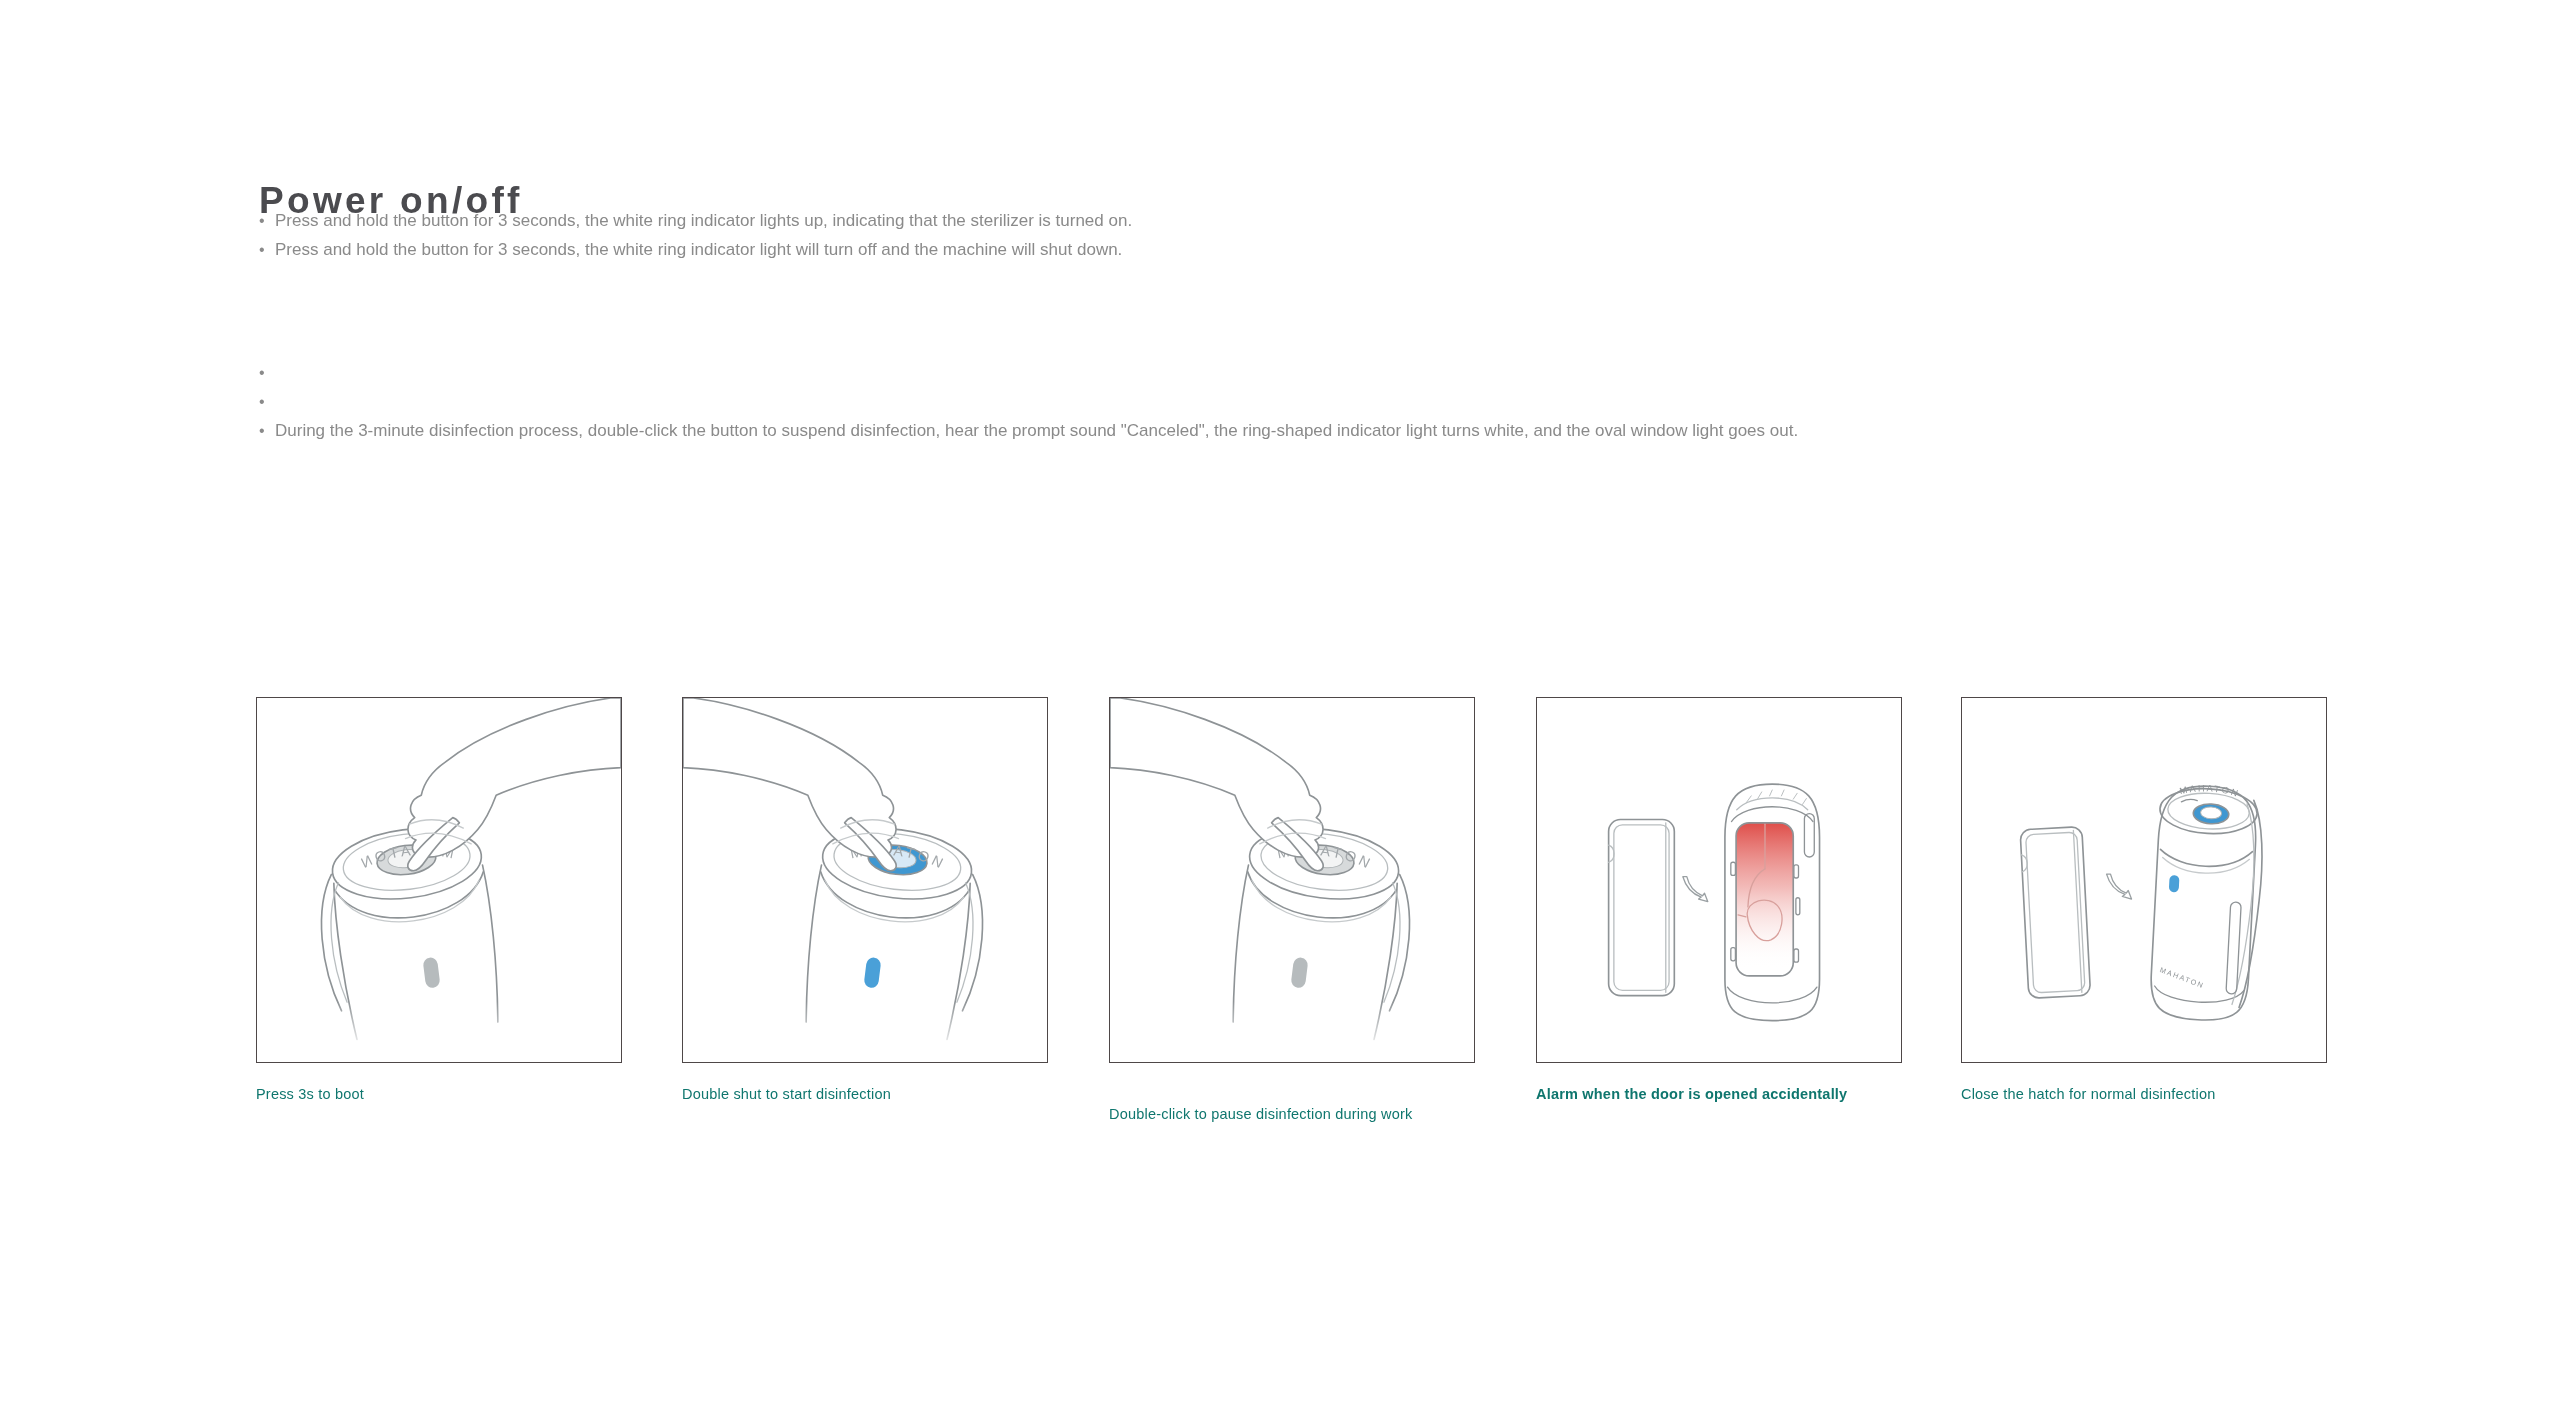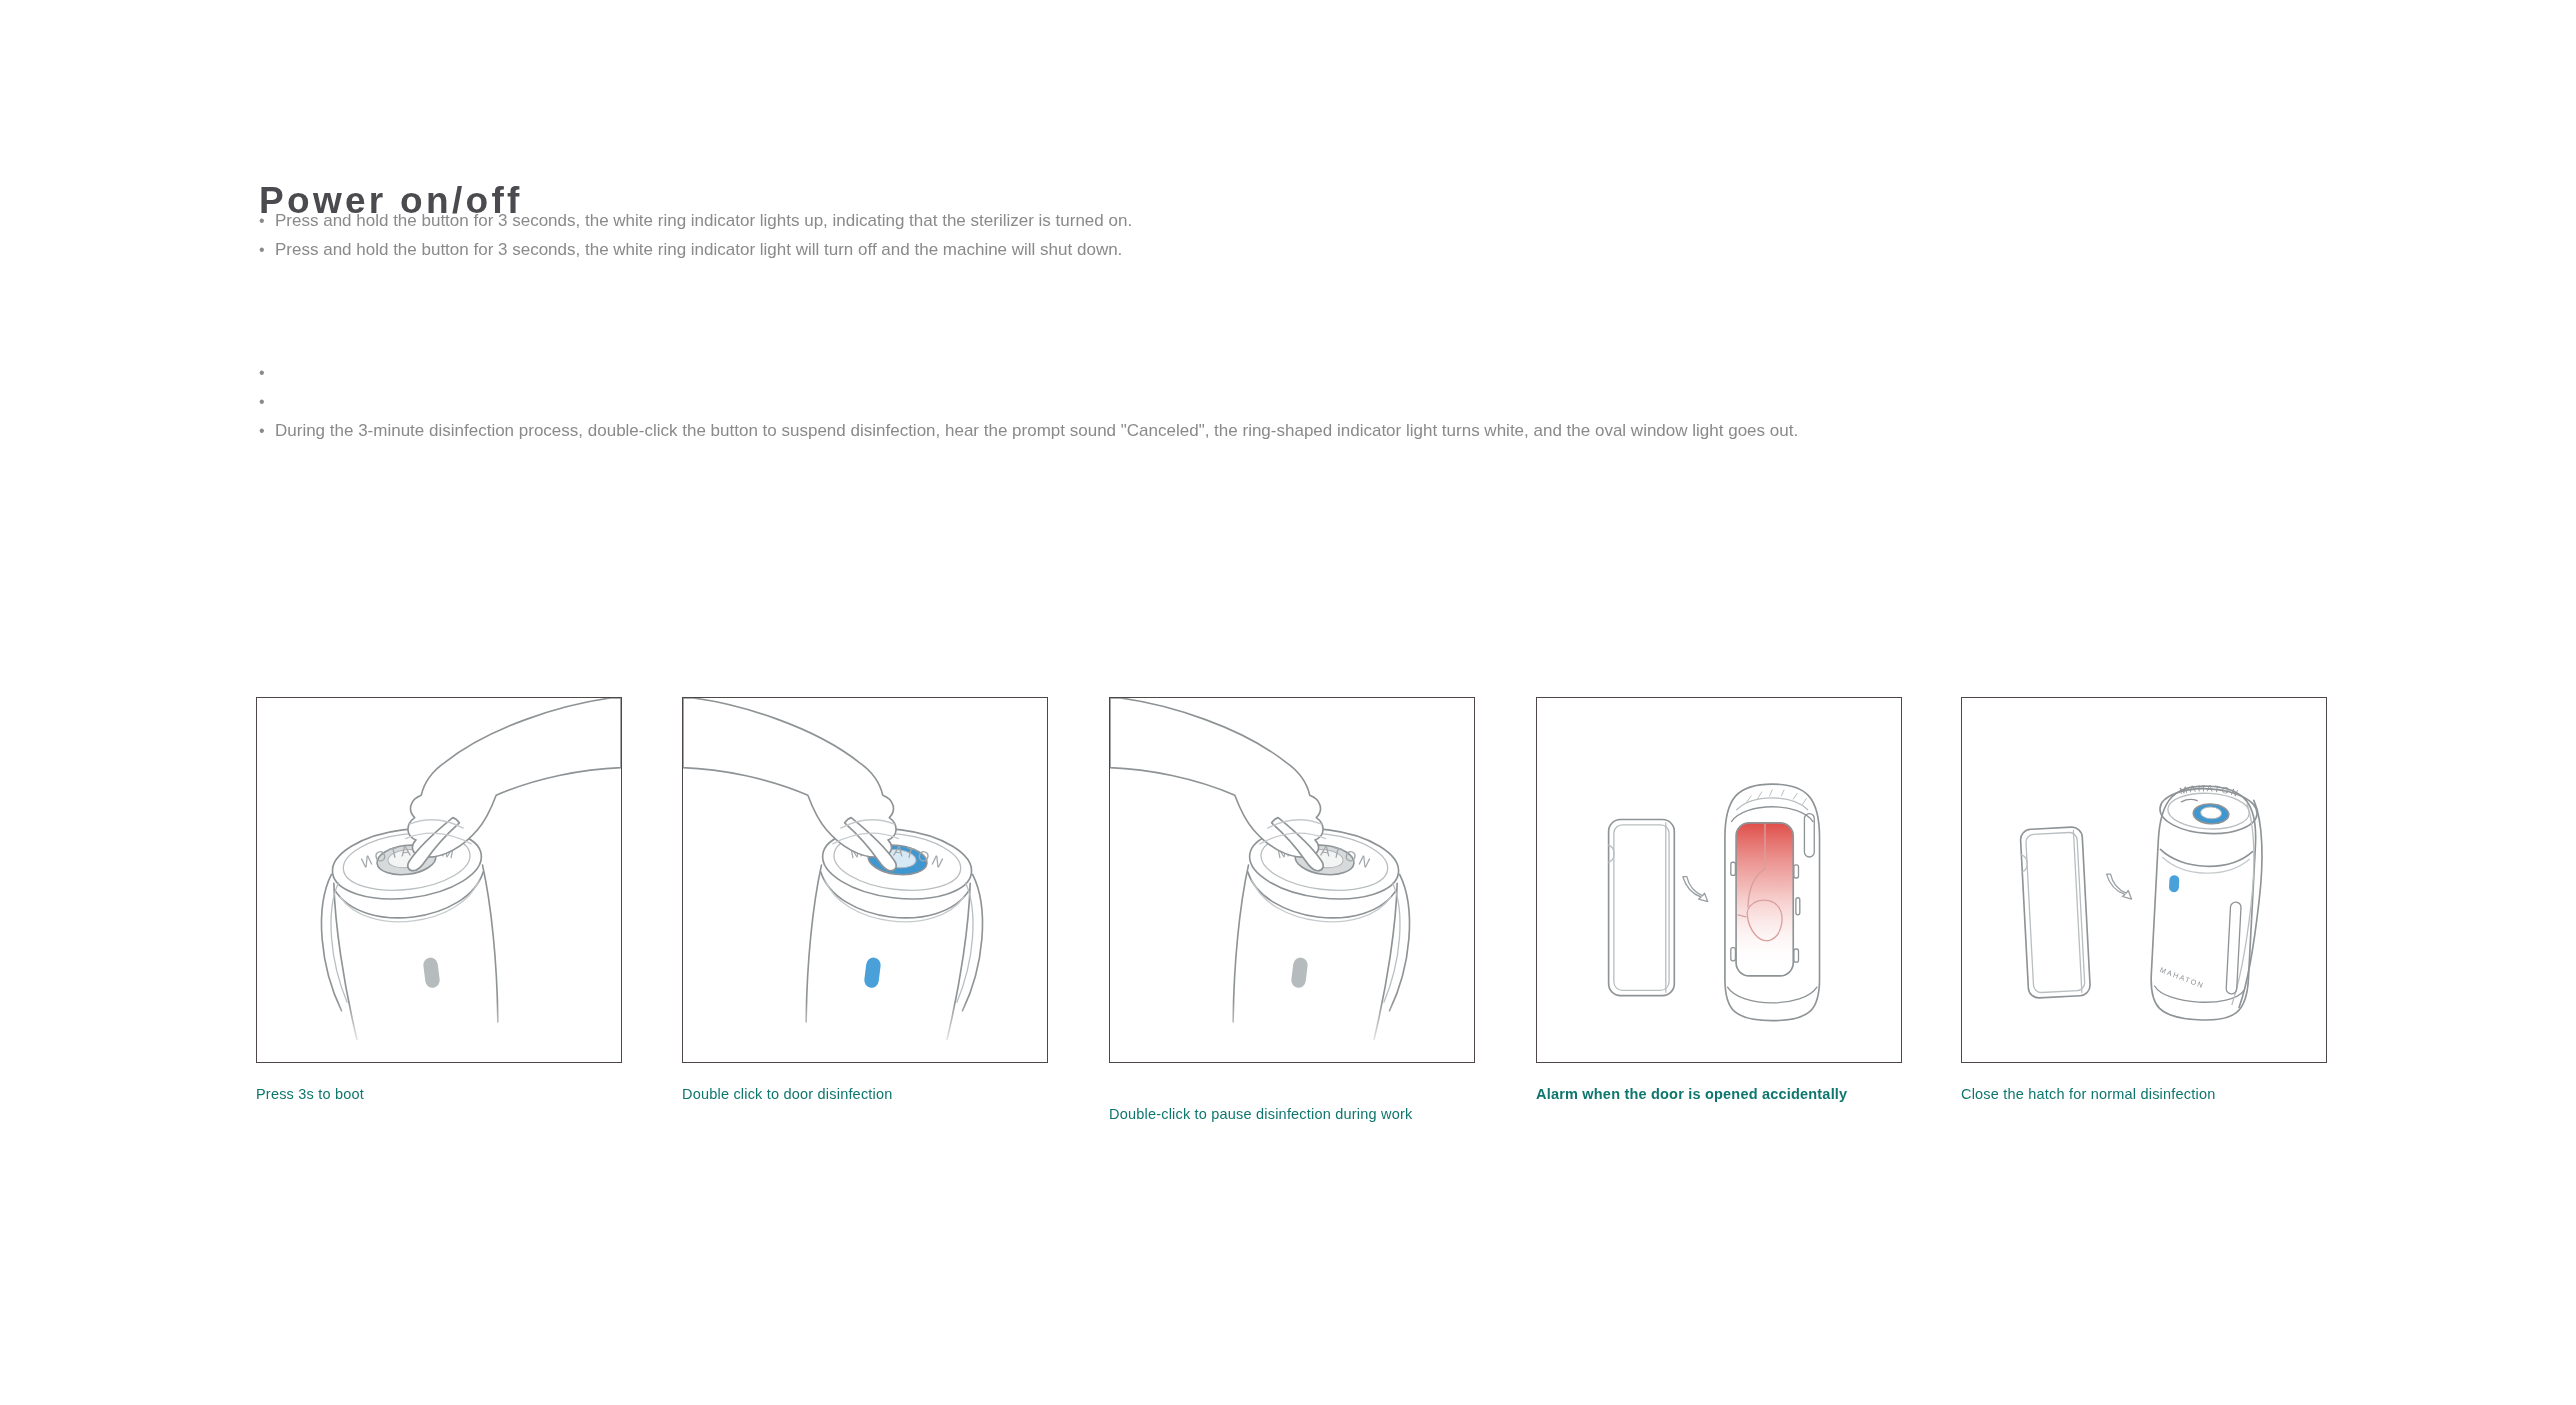--- a/index.html
+++ b/index.html
@@ -227,19 +227,19 @@
           <text font-size="14" letter-spacing="3" fill="#8e9396" stroke="none">
             <textPath href="#brandArc5" startOffset="50%" text-anchor="middle">MAHATON</textPath>
           </text>
           <text transform="translate(306,420) rotate(18)" font-size="11" letter-spacing="2.5" fill="#8e9396" stroke="none">MAHATON</text>
         </g>
       </g>
     </svg>
   </div>
 
   <div class="caption cap-1">Press 3s to boot</div>
-  <div class="caption cap-2">Double click to door disinfection</div>
+  <div class="caption cap-2">Double shut to start disinfection</div>
   <div class="caption cap-3">Double-click to pause disinfection during work</div>
   <div class="caption cap-4">Alarm when the door is opened accidentally</div>
   <div class="caption cap-5">Close the hatch for normal disinfection</div>
 
 </div>
 
 
 </body></html>

